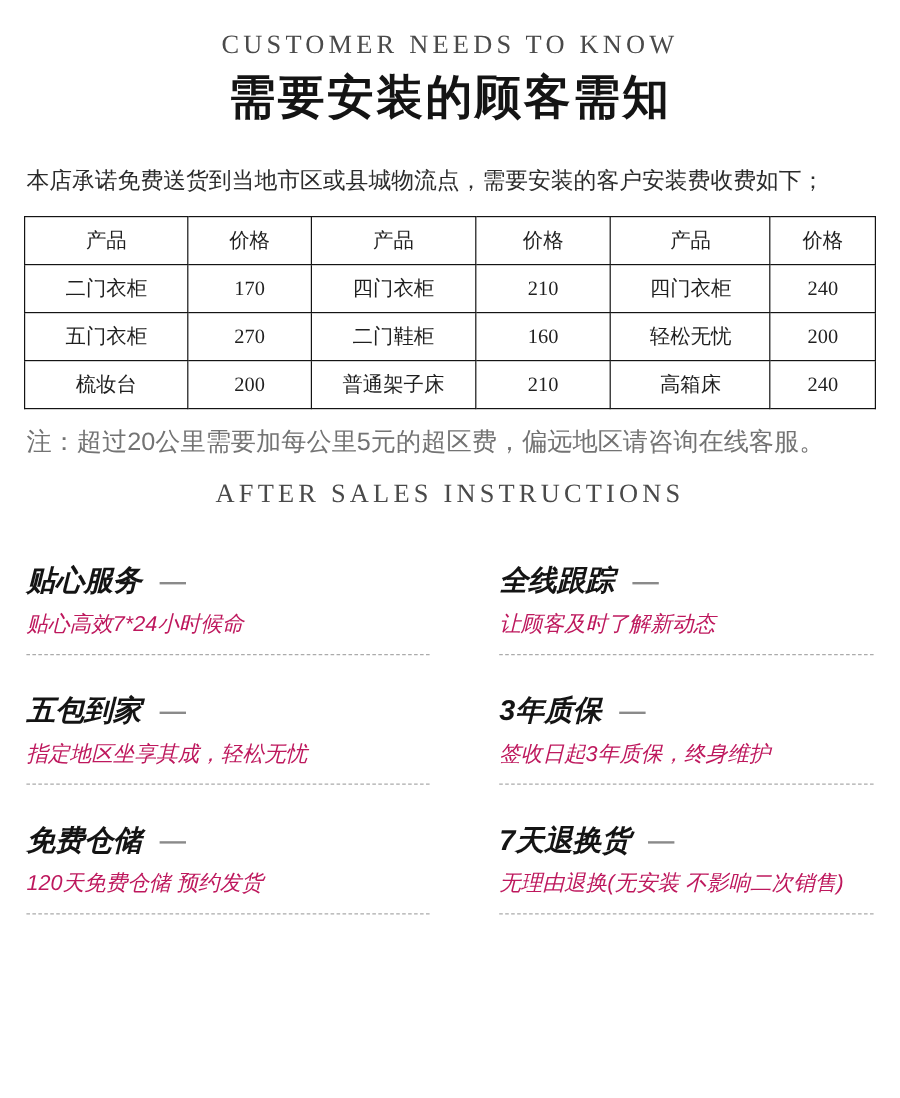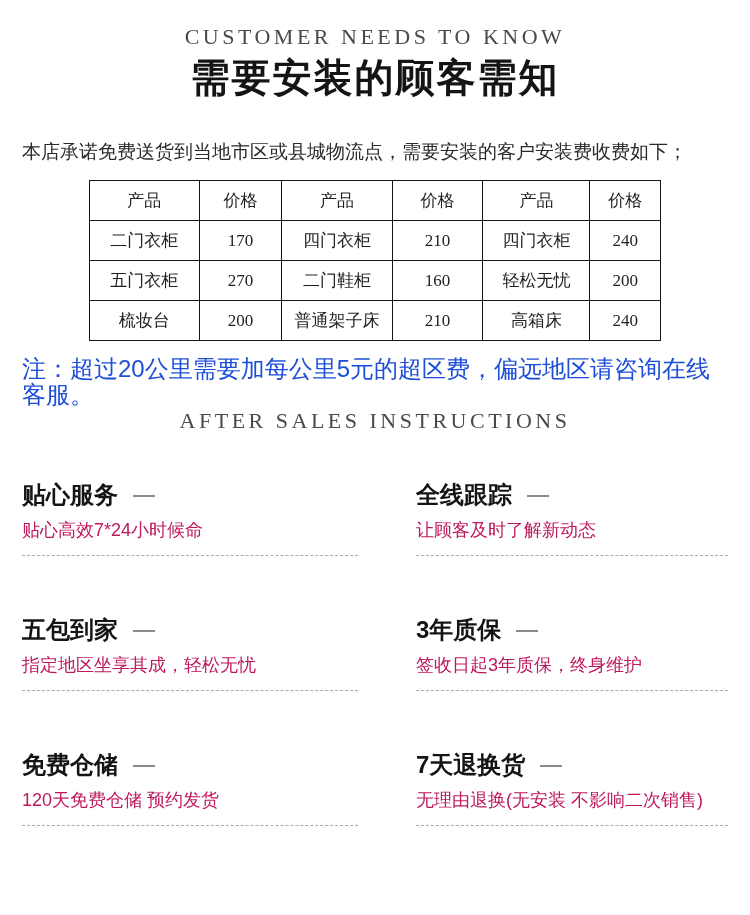--- a/index.html
+++ b/index.html
@@ -19,71 +19,72 @@
   .en-header {
     text-align: center;
     font-family: "Liberation Serif", "DejaVu Serif", serif;
     font-size: 22px;
     line-height: 26px;
     letter-spacing: 3.5px;
     color: #4a4a4a;
   }
   .cn-title {
     text-align: center;
-    font-family: Liberation Mono, monospace;
+    font-family: Liberation Sans, sans-serif;
     font-weight: bold;
     font-size: 39px;
     line-height: 47px;
     letter-spacing: 2px;
     color: #141414;
     margin-top: 8px;
   }
   .intro {
     margin: 34px 22px 0;
     font-size: 19px;
     line-height: 26px;
     color: #2b2b2b;
   }
   table.price-table {
     border-collapse: collapse;
     margin: 15px auto 0;
-    width: 572px;
+    width: 710px;
     table-layout: fixed;
     font-family: "Liberation Serif", "DejaVu Serif", serif;
     border-radius: 28px;
   }
   .price-table th, .price-table td {
     border: 1px solid #141414;
     height: 40px;
     text-align: center;
     vertical-align: middle;
     font-size: 17px;
     font-weight: normal;
     color: #1f1f1f;
     overflow: hidden;
     white-space: nowrap;
   }
   .note {
-    margin: 15px 22px 0;
-    font-size: 24px;
+    margin: 15px 22px 16px;
+    font-size: 21px;
     line-height: 26px;
-    color: #1d4ed8;
+    color: #737373;
   }
   .sec2 { }
   .cn-title.small {
     font-size: 37px;
     line-height: 44px;
     letter-spacing: 6px;
   }
   .services {
     display: grid;
     grid-template-columns: 336px 312px;
     justify-content: space-between;
-    row-gap: 59px;
+    row-gap: 32px;
     margin: 46px 22px 0;
+    font-style: italic;
   }
   .service {
     border-bottom: 1px dashed #ababab;
     padding-bottom: 13px;
   }
   .service-head { display: flex; align-items: center; }
   .service-title {
     font-size: 24px;
     line-height: 29px;
     font-weight: bold;

